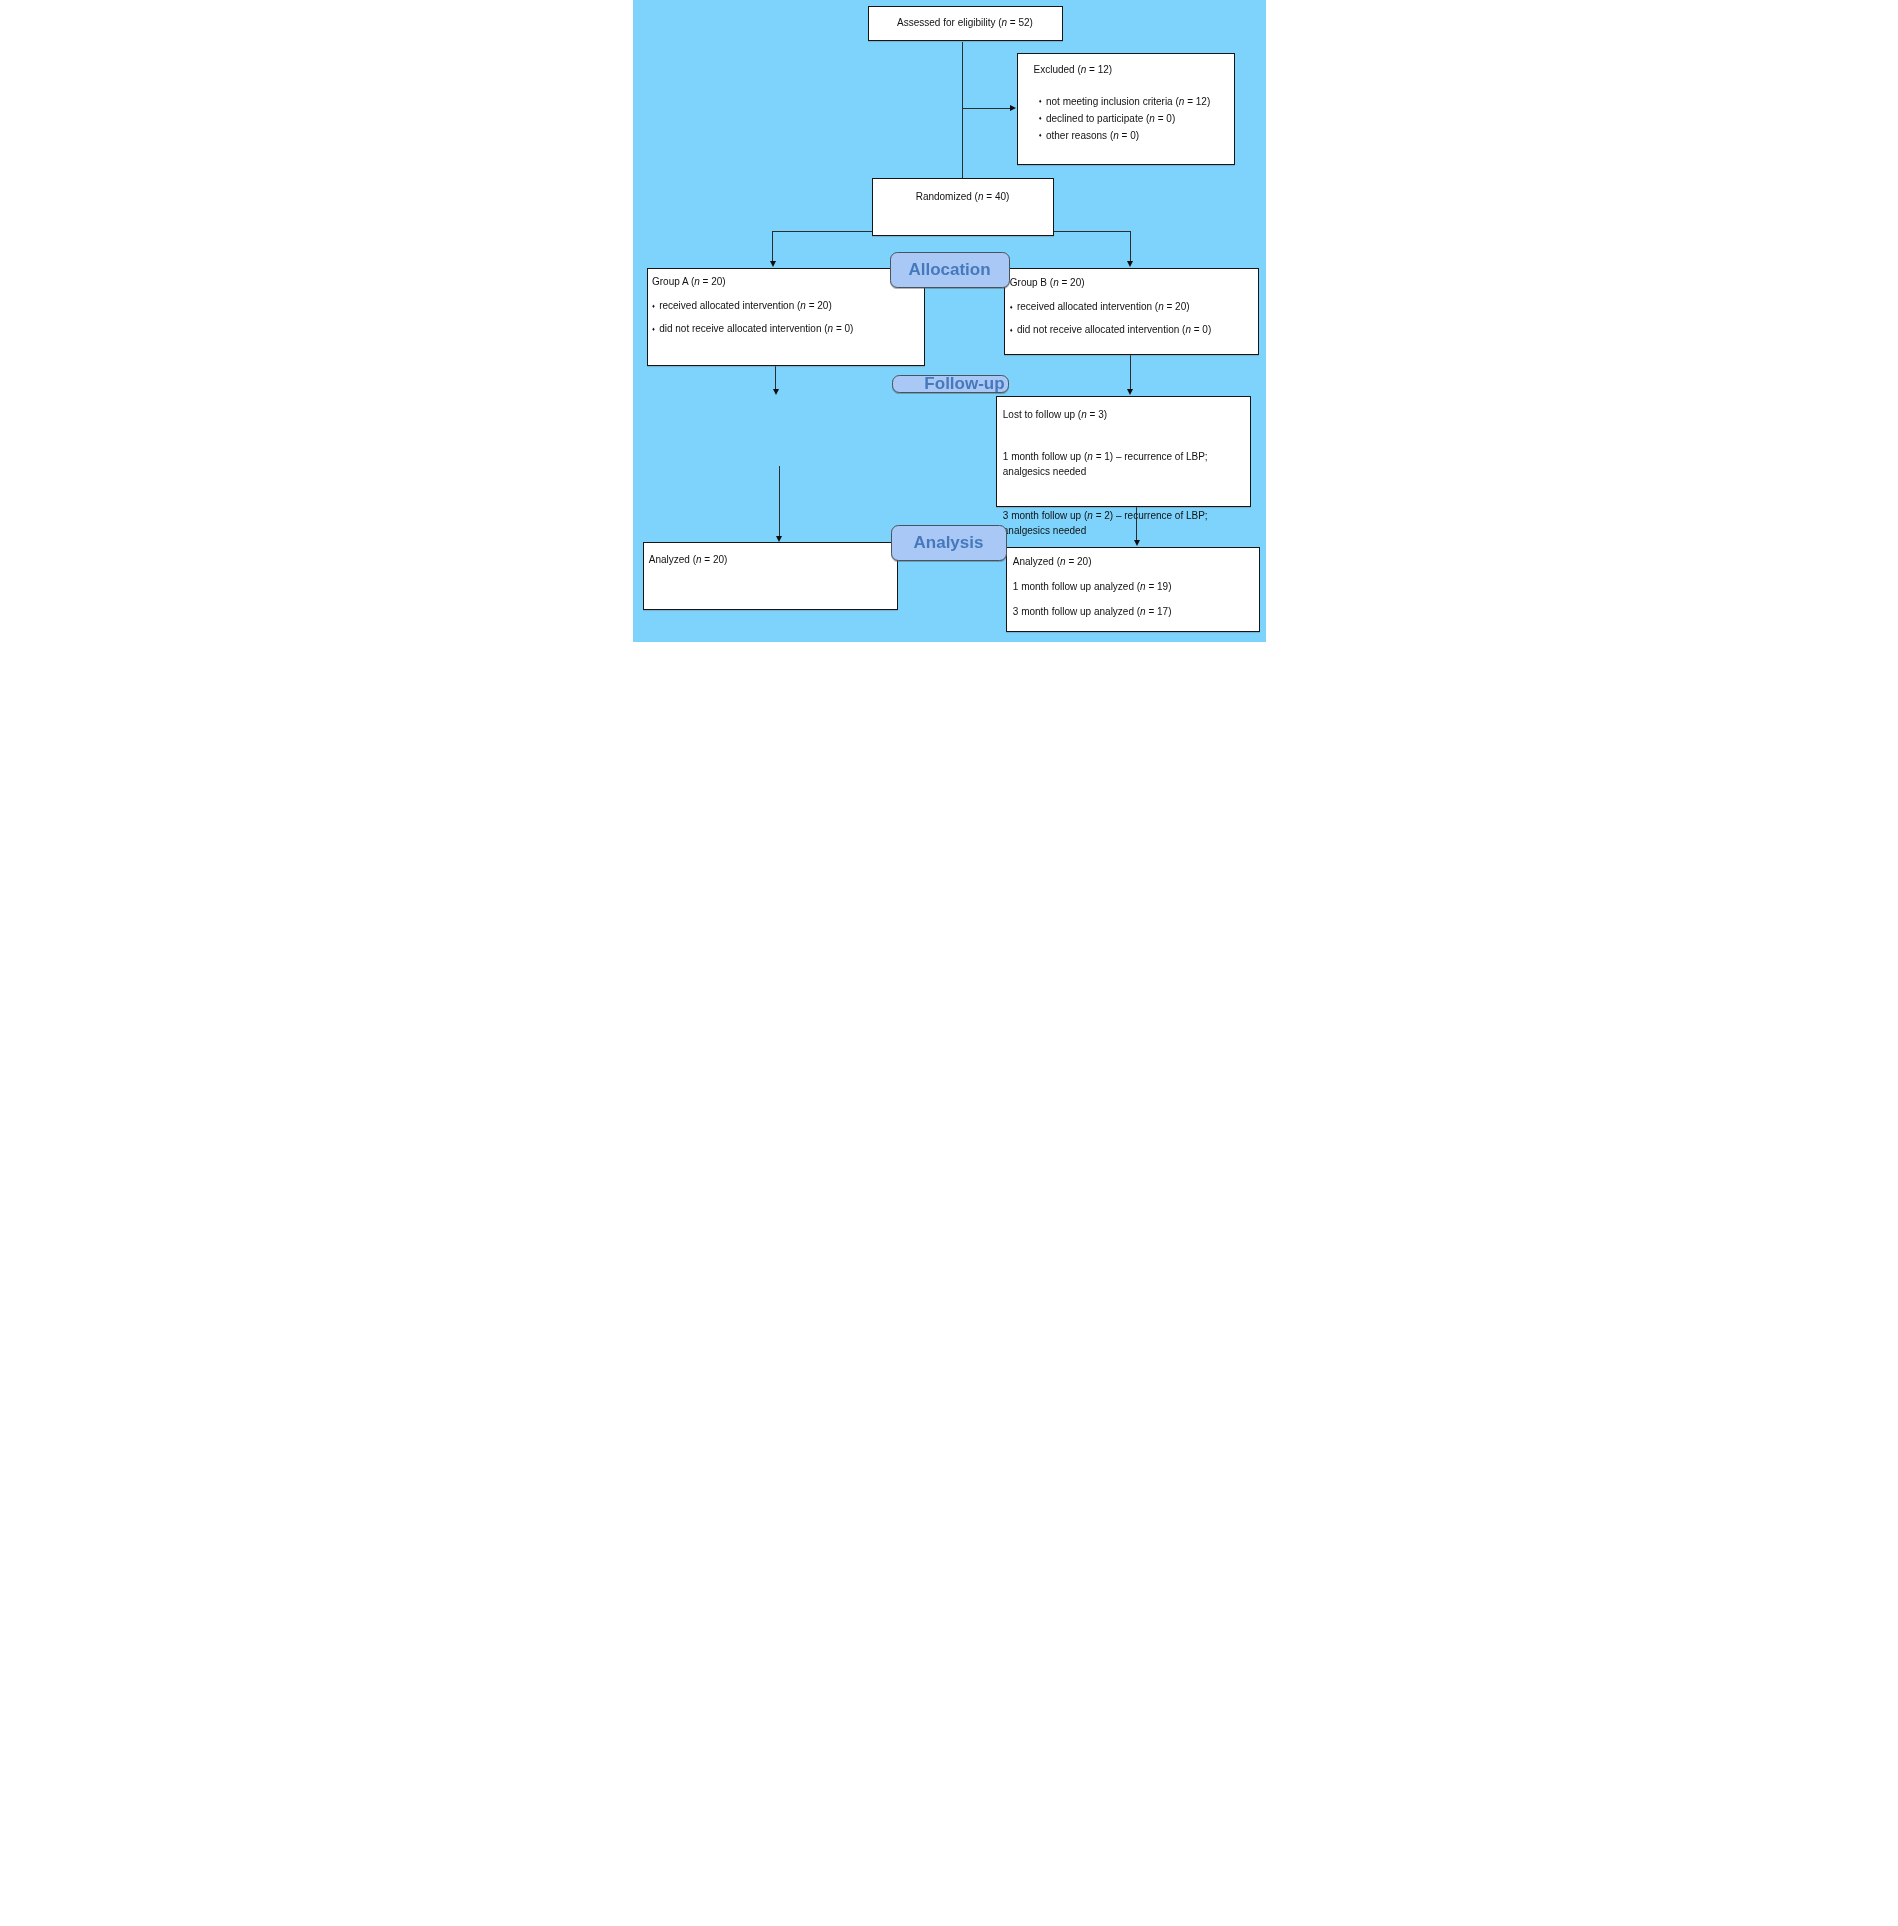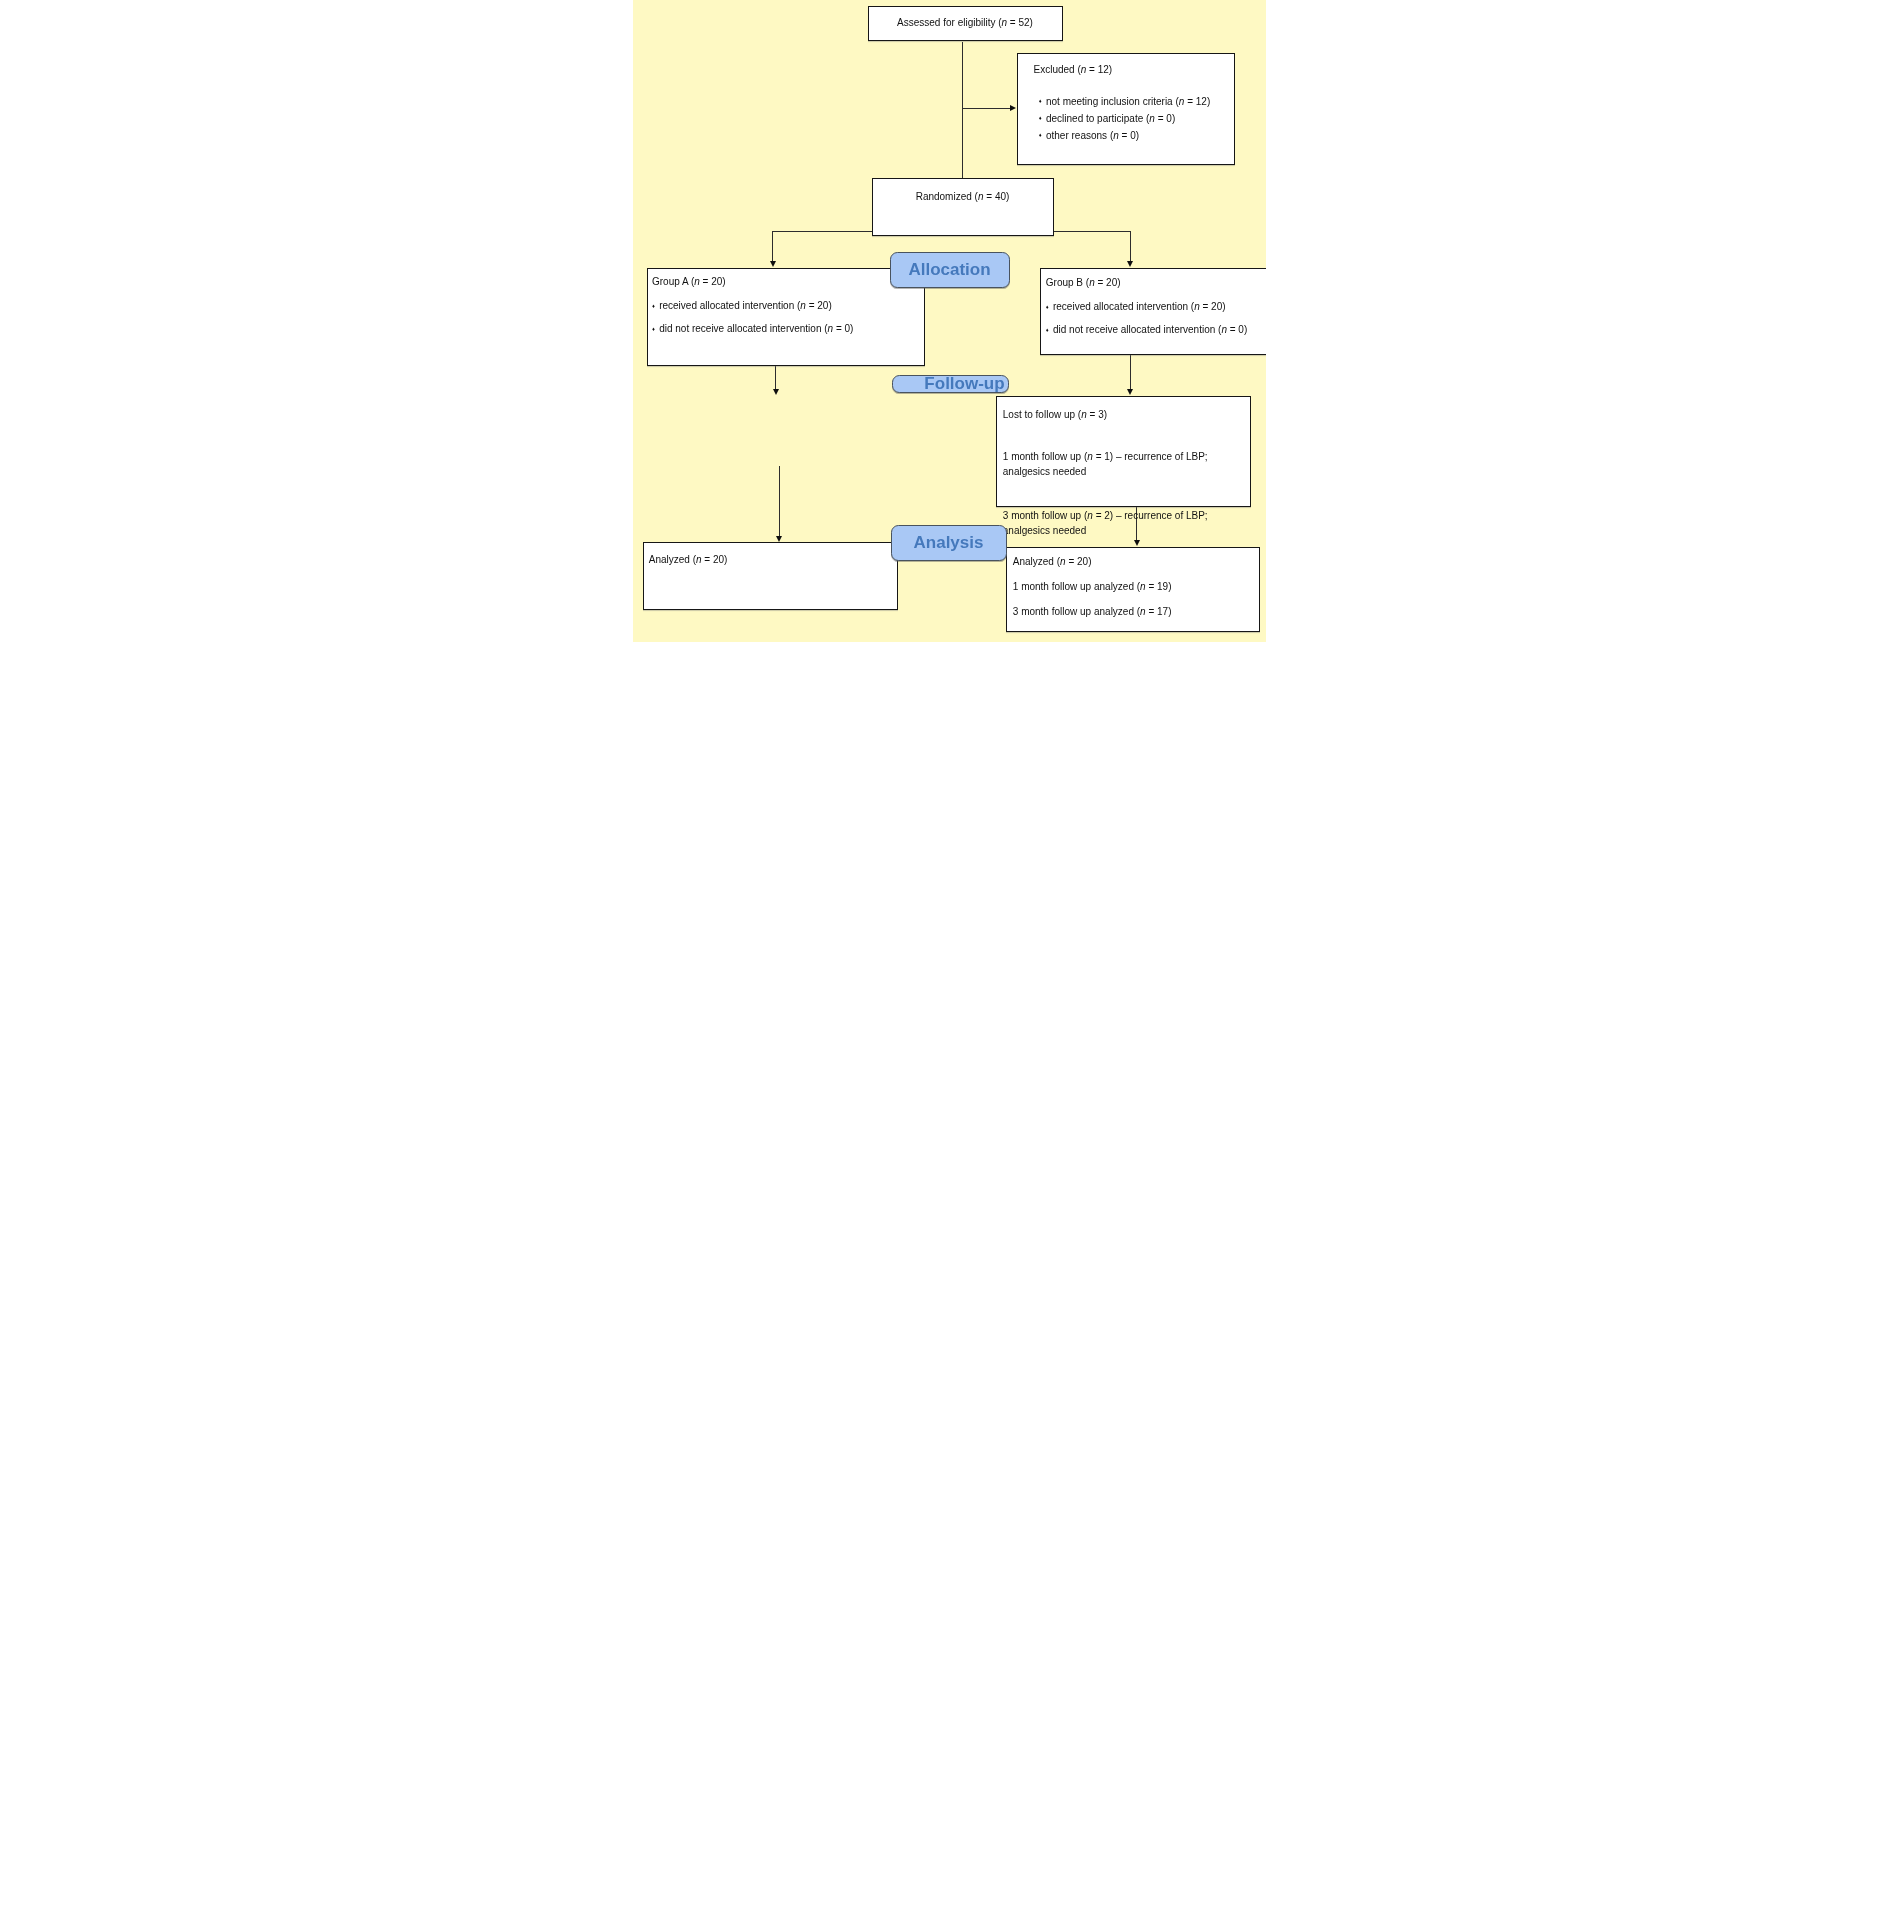--- a/index.html
+++ b/index.html
@@ -1,20 +1,20 @@
 <!DOCTYPE html>
 <html style="font-size:8.4px"><head>
 <meta charset="utf-8">
 <style>
   html,body{margin:0;padding:0;background:#ffffff;}
   .canvas{
     position:relative;
     width:633px;height:642px;
     margin:0 auto;
-    background:#fef9c3;
+    background:#7dd3fc;
     font-family:"Liberation Sans","DejaVu Sans",sans-serif;
     color:#111;
     overflow:hidden;
   }
   .box{
     position:absolute;
     box-sizing:border-box;
     background:#ffffff;
     border:1.1px solid #161616;
     font-size:10px;
@@ -123,21 +123,21 @@
     <div class="bullet">
       <span class="dia">♦</span>
       <span class="ntext">received allocated intervention (<i>n</i> = 20)</span>
     </div>
     <div class="bullet">
       <span class="dia">♦</span>
       <span class="ntext">did not receive allocated intervention (<i>n</i> = 0)</span>
     </div>
   </div>
 
-  <div class="box" style="left:371px;top:268px;width:255px;height:87px;padding:8.4px 3.2px 0 5.3px;margin-left:36px;">
+  <div class="box" style="left:371px;top:268px;width:255px;height:87px;padding:8.4px 3.2px 0 5.3px;">
     <div class="title-line ntext">Group B (<i>n</i> = 20)</div>
     <div class="bullet">
       <span class="dia">♦</span>
       <span class="ntext">received allocated intervention (<i>n</i> = 20)</span>
     </div>
     <div class="bullet">
       <span class="dia">♦</span>
       <span class="ntext">did not receive allocated intervention (<i>n</i> = 0)</span>
     </div>
   </div>

